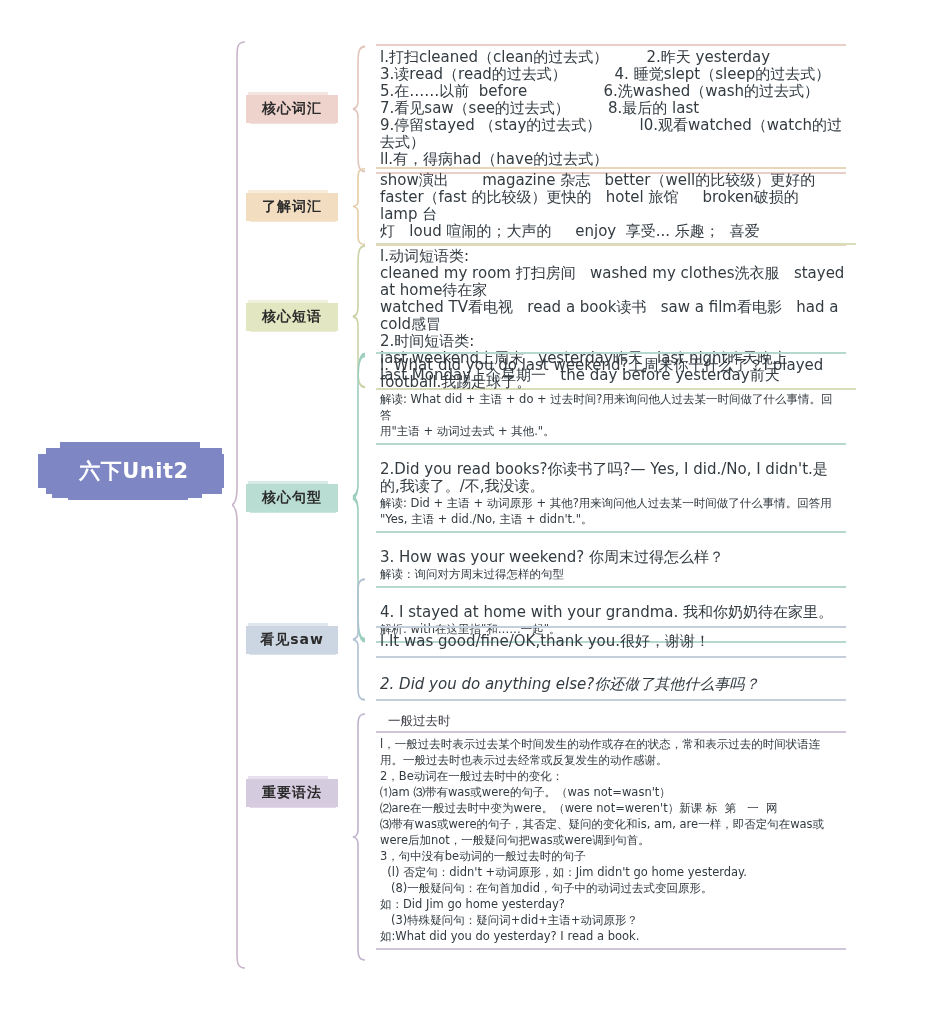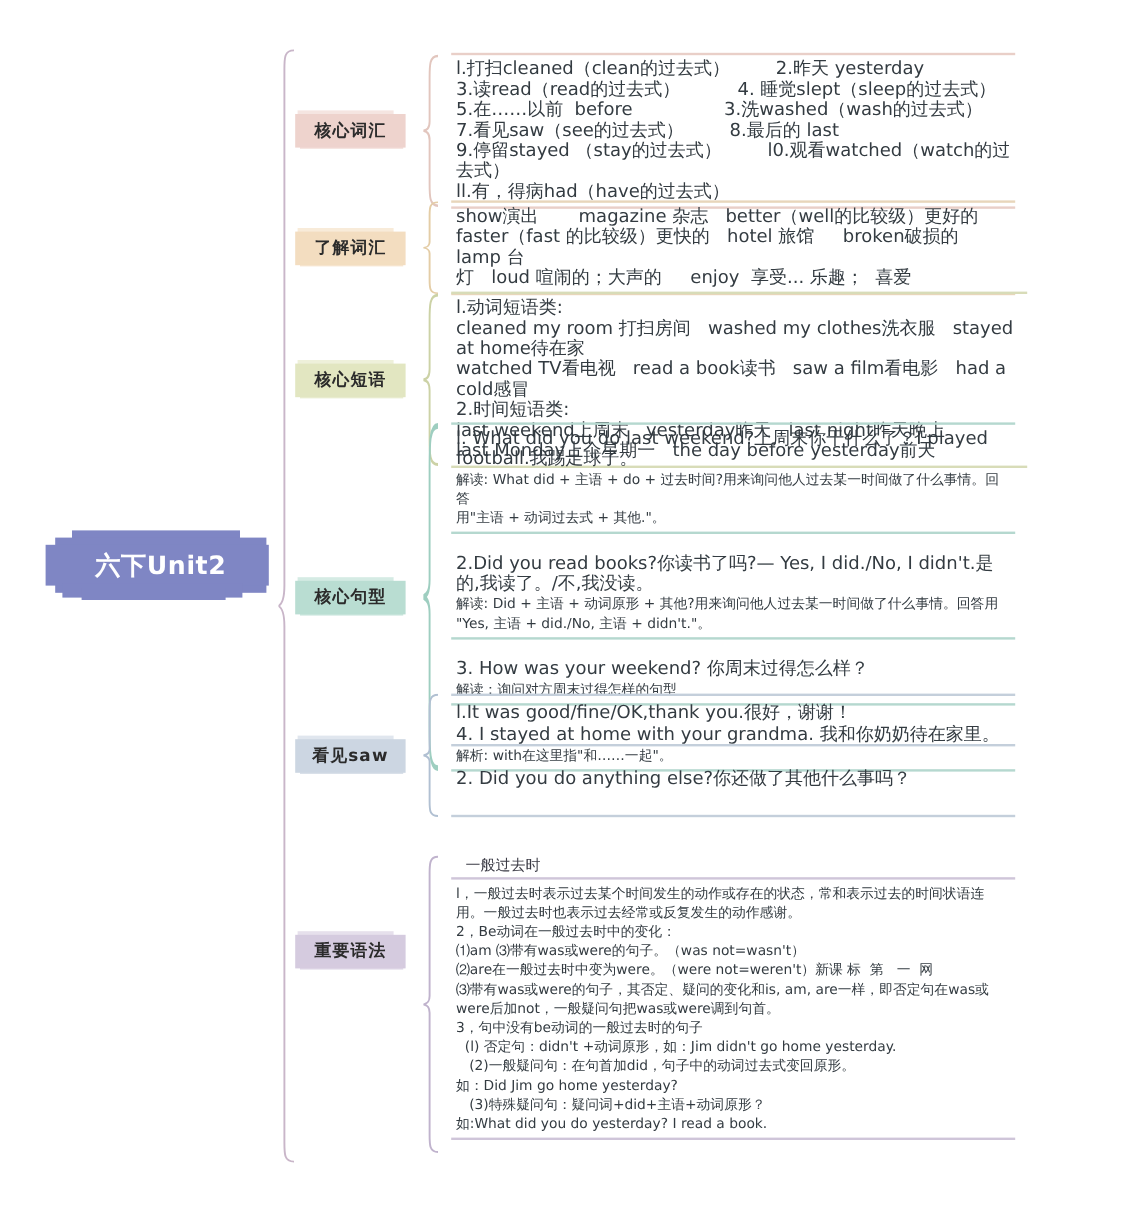--- a/index.html
+++ b/index.html
@@ -170,21 +170,21 @@
   <div class="brace">
     <svg viewBox="0 0 14 100" preserveAspectRatio="none">
       <path d="M13,2 C6,2 6,8 6,16 L6,44 C6,49 3,49.5 1,50 C3,50.5 6,51 6,56 L6,84 C6,92 6,98 13,98" fill="none" stroke="#e2c6be" stroke-width="1.6"></path>
     </svg>
   </div>
   <div class="content">
     <div class="card">
       <div class="rule-top"></div>
       <div class="line">l.打扫cleaned（clean的过去式）        2.昨天 yesterday</div>
       <div class="line">3.读read（read的过去式）          4. 睡觉slept（sleep的过去式）</div>
-      <div class="line">5.在……以前  before                3.洗washed（wash的过去式）</div>
+      <div class="line">5.在……以前  before                6.洗washed（wash的过去式）</div>
       <div class="line">7.看见saw（see的过去式）        8.最后的 last</div>
       <div class="line">9.停留stayed （stay的过去式）        l0.观看watched（watch的过去式）</div>
       <div class="line">ll.有，得病had（have的过去式）</div>
       <div class="rule-bottom"></div>
     </div>
   </div>
 </div>
 
 <div class="branch c-orange" style="left:246px; top:167px; width:600px;">
   <div class="branch-label-wrap">
@@ -280,26 +280,26 @@
     <div class="tape" style="background:#ccd6e2"></div>
     <div class="tape2" style="background:#ccd6e2"></div>
     <div class="label-text">看见saw</div>
   </div>
   <div class="brace">
     <svg viewBox="0 0 14 100" preserveAspectRatio="none">
       <path d="M13,1 C6,1 6,6 6,13 L6,45 C6,49 3,49.5 1,50 C3,50.5 6,51 6,55 L6,87 C6,94 6,99 13,99" fill="none" stroke="#b1c0d2" stroke-width="1.6"></path>
     </svg>
   </div>
   <div class="content stack">
-    <div class="card" style="padding-top:7px;padding-bottom:20px;">
+    <div class="card" style="padding-top:7px;padding-bottom:8px;margin-top:48px;">
       <div class="rule-top"></div>
       <div class="line">l.It was good/fine/OK,thank you.很好，谢谢！</div>
       <div class="rule-bottom"></div>
     </div>
-    <div class="card" style="padding-top:7px;padding-bottom:24px;">
+    <div class="card" style="padding-top:7px;padding-bottom:8px;font-style:italic;">
       <div class="line">2. Did you do anything else?你还做了其他什么事吗？</div>
       <div class="rule-bottom"></div>
     </div>
   </div>
 </div>
 
 <div class="branch c-purple" style="left:246px; top:712px; width:600px; align-items:flex-start;">
   <div class="branch-label-wrap" style="margin-top:64px;">
     <div class="tape3" style="background:#d5cbdf"></div>
     <div class="tape" style="background:#d5cbdf"></div>
@@ -317,20 +317,20 @@
       <div class="rule-top"></div>
       <div class="line small">l，一般过去时表示过去某个时间发生的动作或存在的状态，常和表示过去的时间状语连</div>
       <div class="line small">用。一般过去时也表示过去经常或反复发生的动作感谢。</div>
       <div class="line small">2，Be动词在一般过去时中的变化：</div>
       <div class="line small">⑴am ⑶带有was或were的句子。（was not=wasn't）</div>
       <div class="line small">⑵are在一般过去时中变为were。（were not=weren't）新课 标  第   一  网</div>
       <div class="line small">⑶带有was或were的句子，其否定、疑问的变化和is, am, are一样，即否定句在was或</div>
       <div class="line small">were后加not，一般疑问句把was或were调到句首。</div>
       <div class="line small">3，句中没有be动词的一般过去时的句子</div>
       <div class="line small">  (l) 否定句：didn't +动词原形，如：Jim didn't go home yesterday.</div>
-      <div class="line small">   (2)一般疑问句：在句首加did，句子中的动词过去式变回原形。</div>
+      <div class="line small">   (8)一般疑问句：在句首加did，句子中的动词过去式变回原形。</div>
       <div class="line small">如：Did Jim go home yesterday?</div>
       <div class="line small">   (3)特殊疑问句：疑问词+did+主语+动词原形？</div>
       <div class="line small">如:What did you do yesterday? I read a book.</div>
       <div class="rule-bottom"></div>
     </div>
   </div>
 </div>
 
 </body></html>

